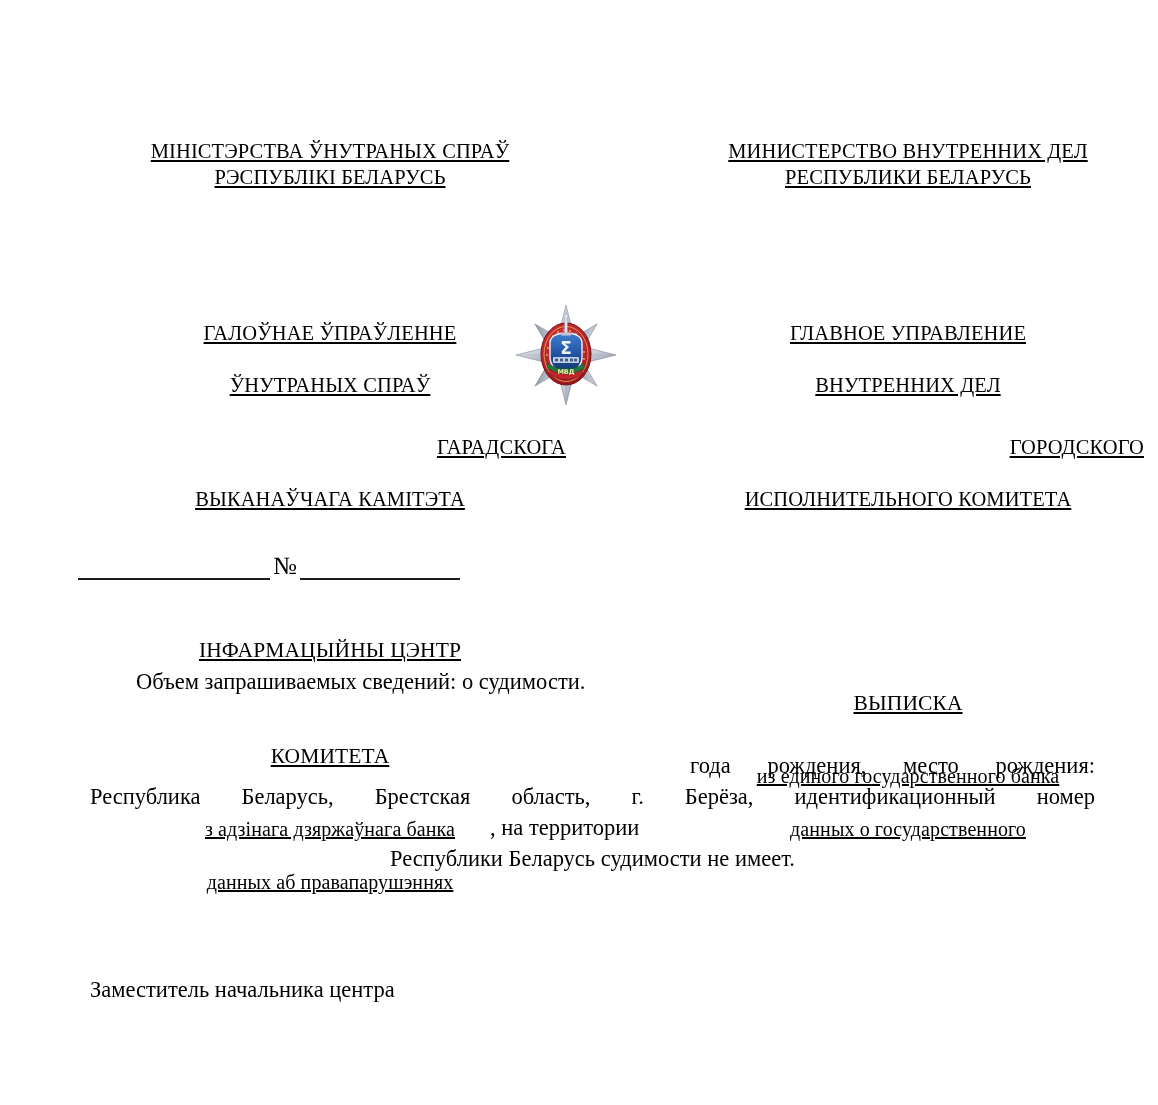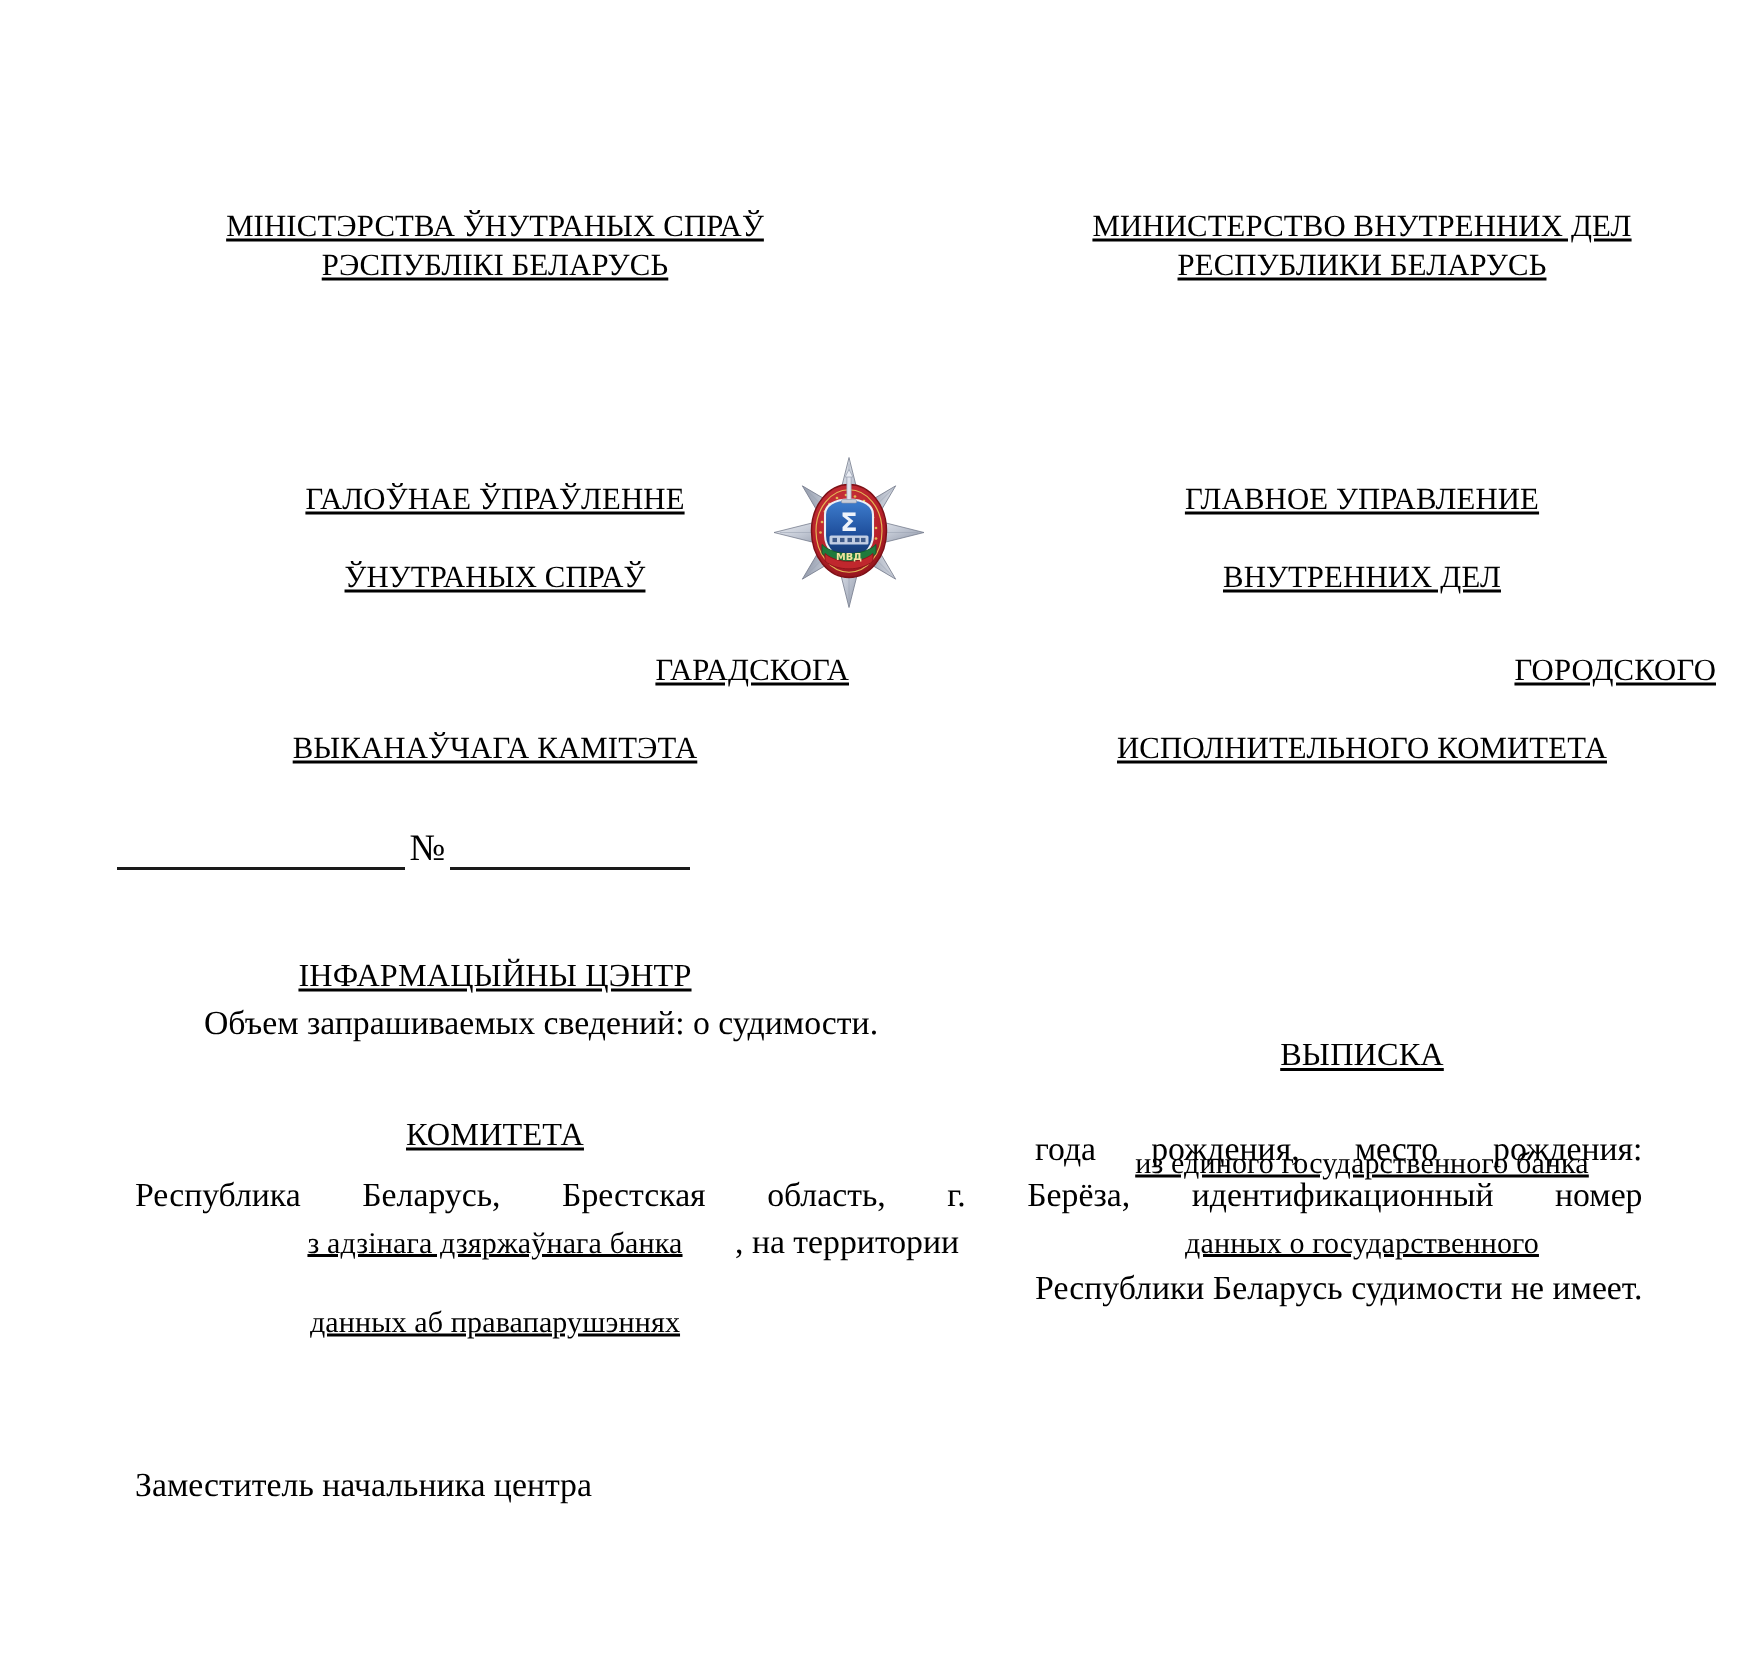--- a/index.html
+++ b/index.html
@@ -131,21 +131,21 @@
     text-justify: inter-word;
   }
   .body-par .redaction {
     display: inline-block;
   }
   .redaction-name { width: 600px; }
   .redaction-id   { width: 400px; }
 
   .body-par .last-line {
     display: block;
-    text-align: right;
+    text-align: center;
   }
 
   .signature {
     position: absolute;
     left: 90px;
     top: 975px;
     font-size: 22.5px;
     line-height: 30px;
     white-space: nowrap;
   }

